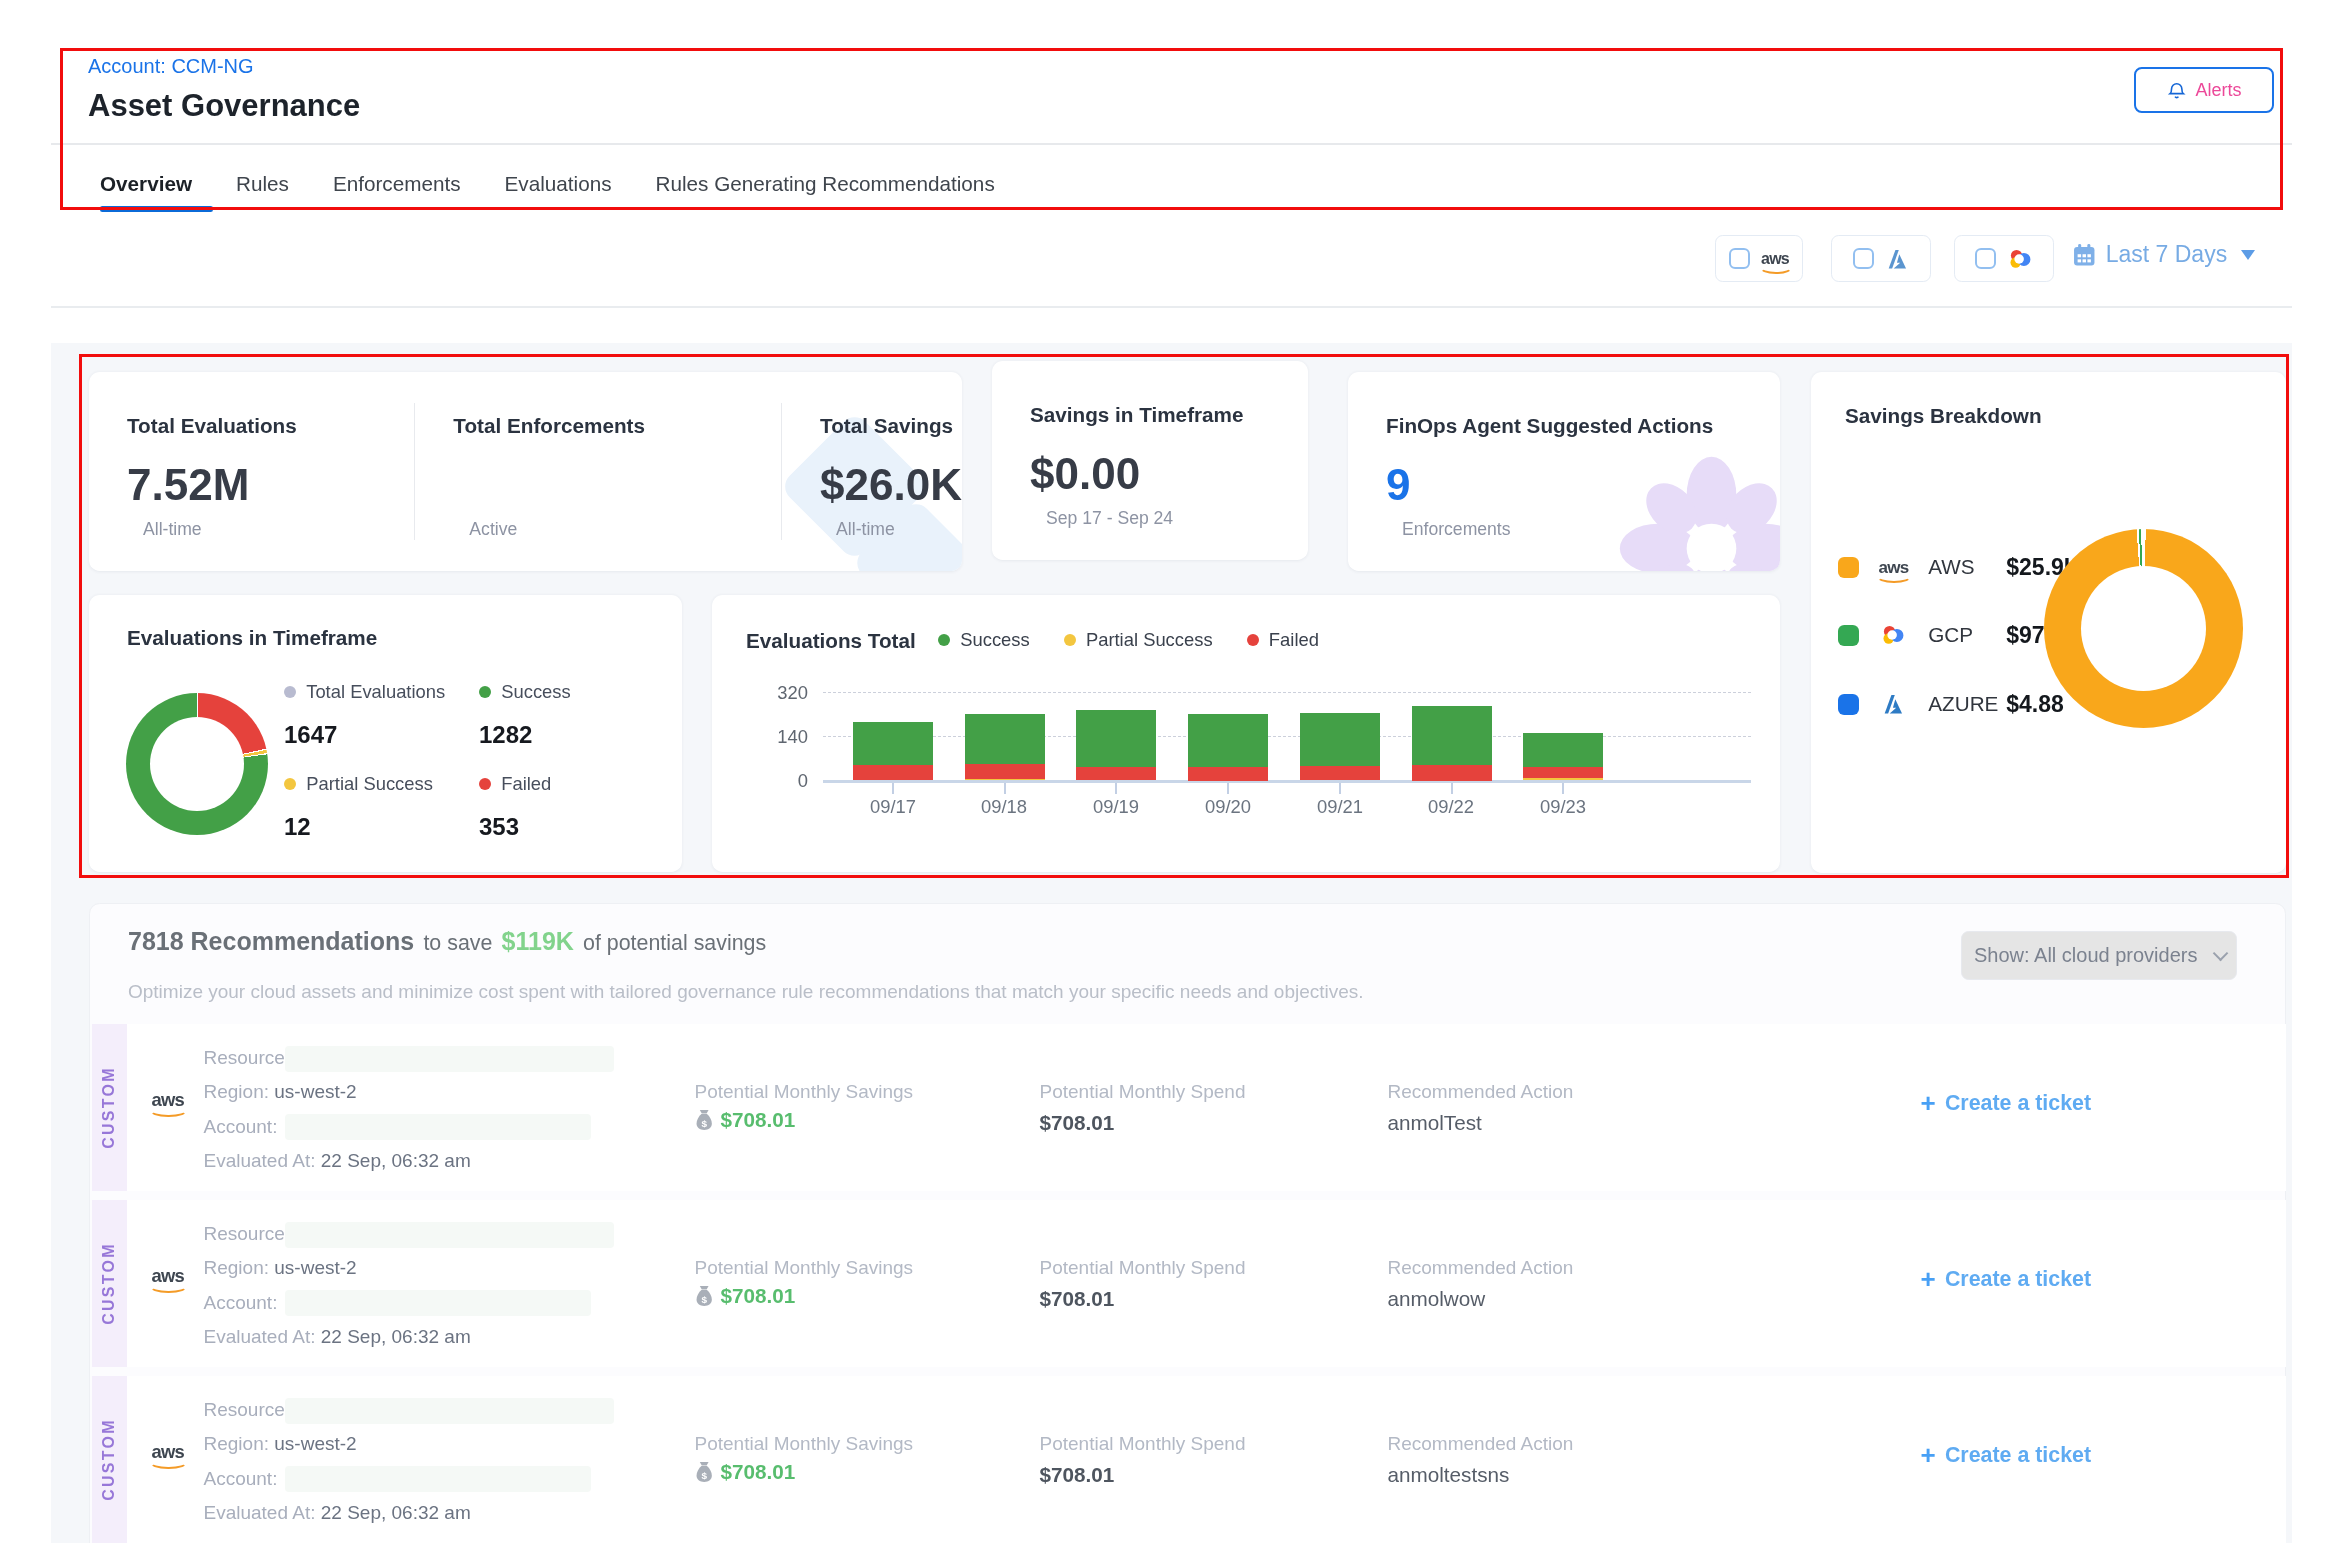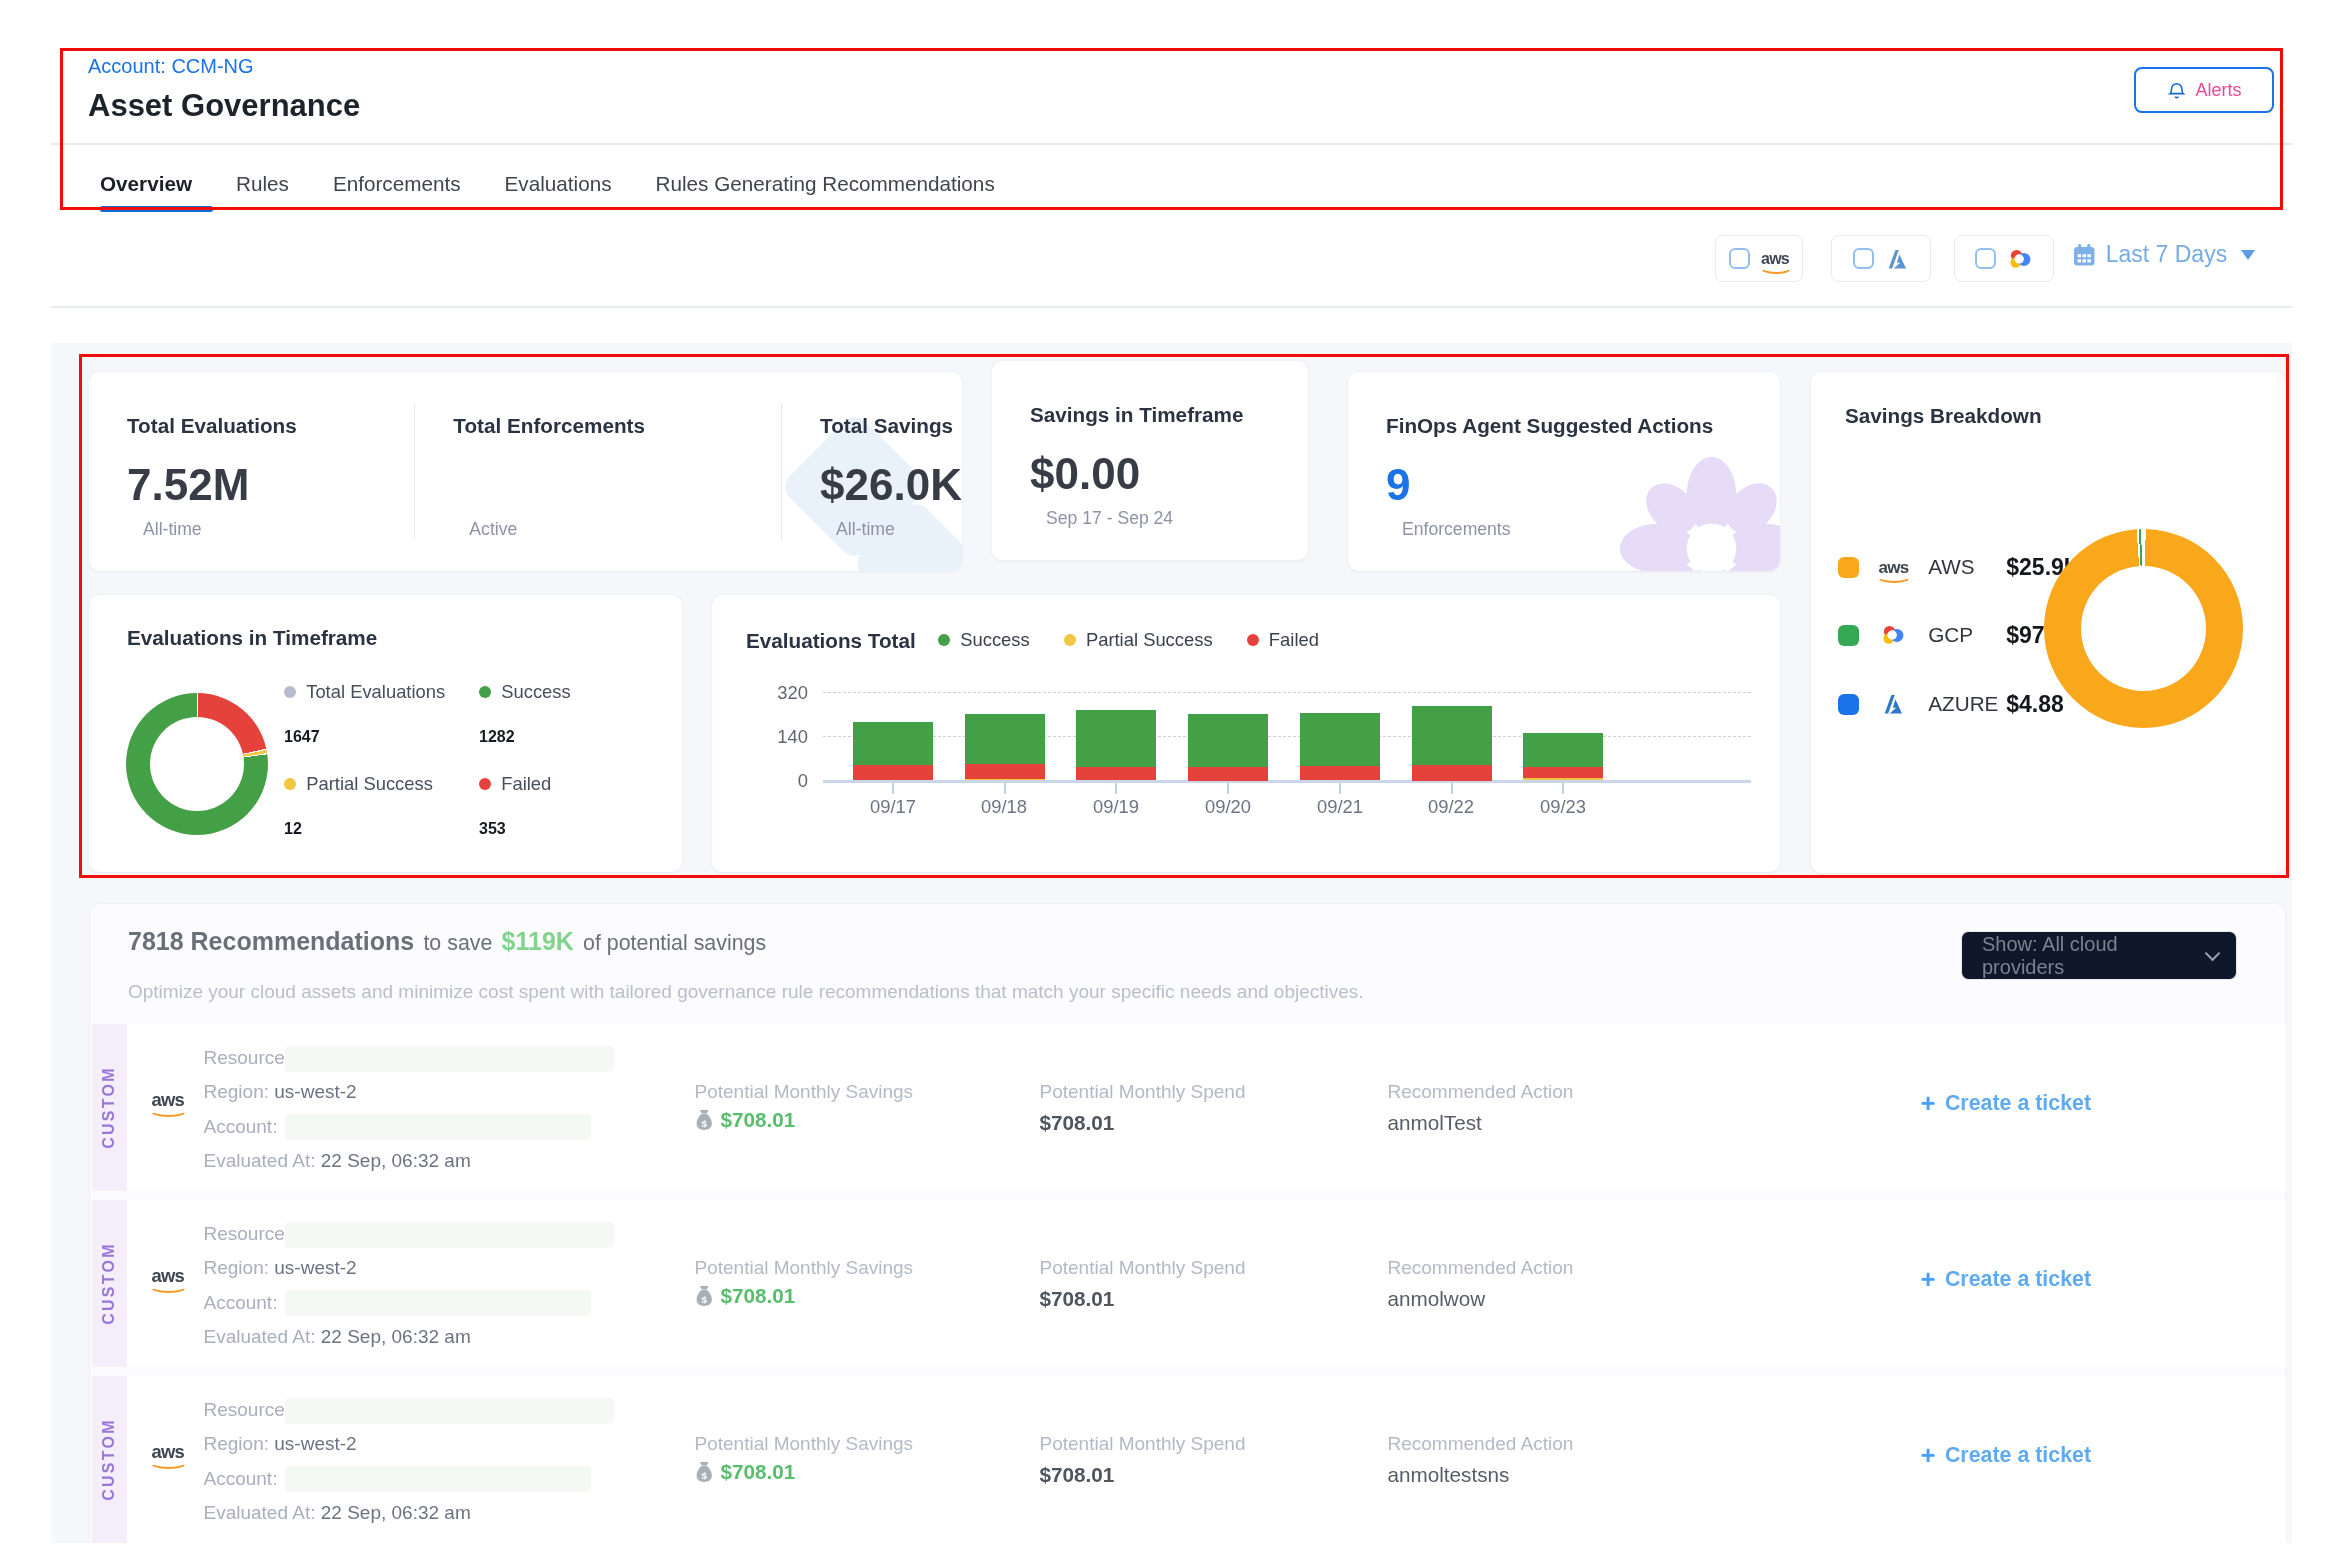--- a/index.html
+++ b/index.html
@@ -56,42 +56,42 @@
   .donut { position:absolute; border-radius:50%; }
   .donut::after { content:''; position:absolute; background:#fff; border-radius:50%; }
   .donut-sm::after { inset:24px; }
   .donut-lg::after { inset:37px; }
 
   
   .leg-item { position:absolute; width:188px; }
   .leg-top { display:flex; align-items:center; gap:10px; }
   .leg-dot { width:12.2px; height:12.2px; border-radius:50%; flex:0 0 auto; }
   .leg-label { font-size:18.4px; color:#474e5c; white-space:nowrap; }
-  .leg-val { margin-top:25px; font-size:16px; font-weight:700; color:#16191f; }
+  .leg-val { margin-top:18px; font-size:24px; font-weight:700; color:#16191f; }
 
   
   .trend-legend { position:absolute; left:226px; top:34px; display:flex; gap:34px; }
   .trend-legend .leg-label { font-size:18.4px; color:#3a414d; }
   .grid-line { position:absolute; border-top:1.5px dashed #ccd0db; width:928px; left:111px; }
   .axis-base { position:absolute; left:111px; top:185px; width:928px; height:2.3px; background:#c9d6e8; }
   .ytick { position:absolute; left:31px; width:65px; text-align:right; font-size:18.4px; color:#5f6670; }
   .bar { position:absolute; width:80px; display:flex; flex-direction:column; }
   .bar > div { width:100%; }
   .xtick { position:absolute; width:1.5px; height:10.7px; top:188px; background:#c2cfe4; }
   .xlabel { position:absolute; width:112px; top:201px; text-align:center; font-size:18.4px; color:#6b7480; }
 
   
   .reco { position:absolute; left:38px; top:888px; width:2197px; height:689px; background:#fcfcfe; border:0.8px solid #eef0f4; border-radius:10.7px; }
   .reco-head { position:absolute; left:38px; top:23px; display:flex; align-items:baseline; gap:9.2px; white-space:nowrap; }
   .reco-count { font-size:25px; font-weight:700; color:#6a7077; }
   .reco-mid { font-size:21.4px; color:#6a7077; }
   .reco-amount { font-size:25px; font-weight:700; color:#82d38c; }
   .reco-sub { position:absolute; left:38px; top:77px; font-size:19px; color:#b9bec8; }
-  .reco-filter { position:absolute; left:1871px; top:27px; width:276px; height:49px; background:#0f172a; border:1.5px solid #e7e9ee; border-radius:7.7px;
-     display:flex; align-items:center; justify-content:space-between; padding:0 20px; cursor:pointer; }
+  .reco-filter { position:absolute; left:1871px; top:27px; width:276px; height:49px; background:#e5e5e5; border:1.5px solid #e7e9ee; border-radius:7.7px;
+     display:flex; align-items:center; justify-content:space-between; padding:0 12px; cursor:pointer; }
   .reco-filter span { font-size:20px; color:#7b828f; }
   .chev { width:10.7px; height:10.7px; border-right:2.3px solid #9aa1ad; border-bottom:2.3px solid #9aa1ad; transform:rotate(45deg) translateY(-3.1px); }
 
   .reco-row { position:absolute; left:1.5px; width:2194px; height:167px; background:#ffffff; }
   .badge-strip { position:absolute; left:0; top:0; width:35px; height:100%; background:#f4eefb; display:flex; align-items:center; justify-content:center; }
   .badge-strip span { writing-mode:vertical-rl; transform:rotate(180deg); font-size:16px; font-weight:700; letter-spacing:2.3px; color:#9777d8; }
   .row-aws { position:absolute; left:60px; top:67px; }
   .fline { position:absolute; left:112px; font-size:19px; white-space:nowrap; }
   .flabel { color:#a8aebc; }
   .fval { color:#6b7382; }

